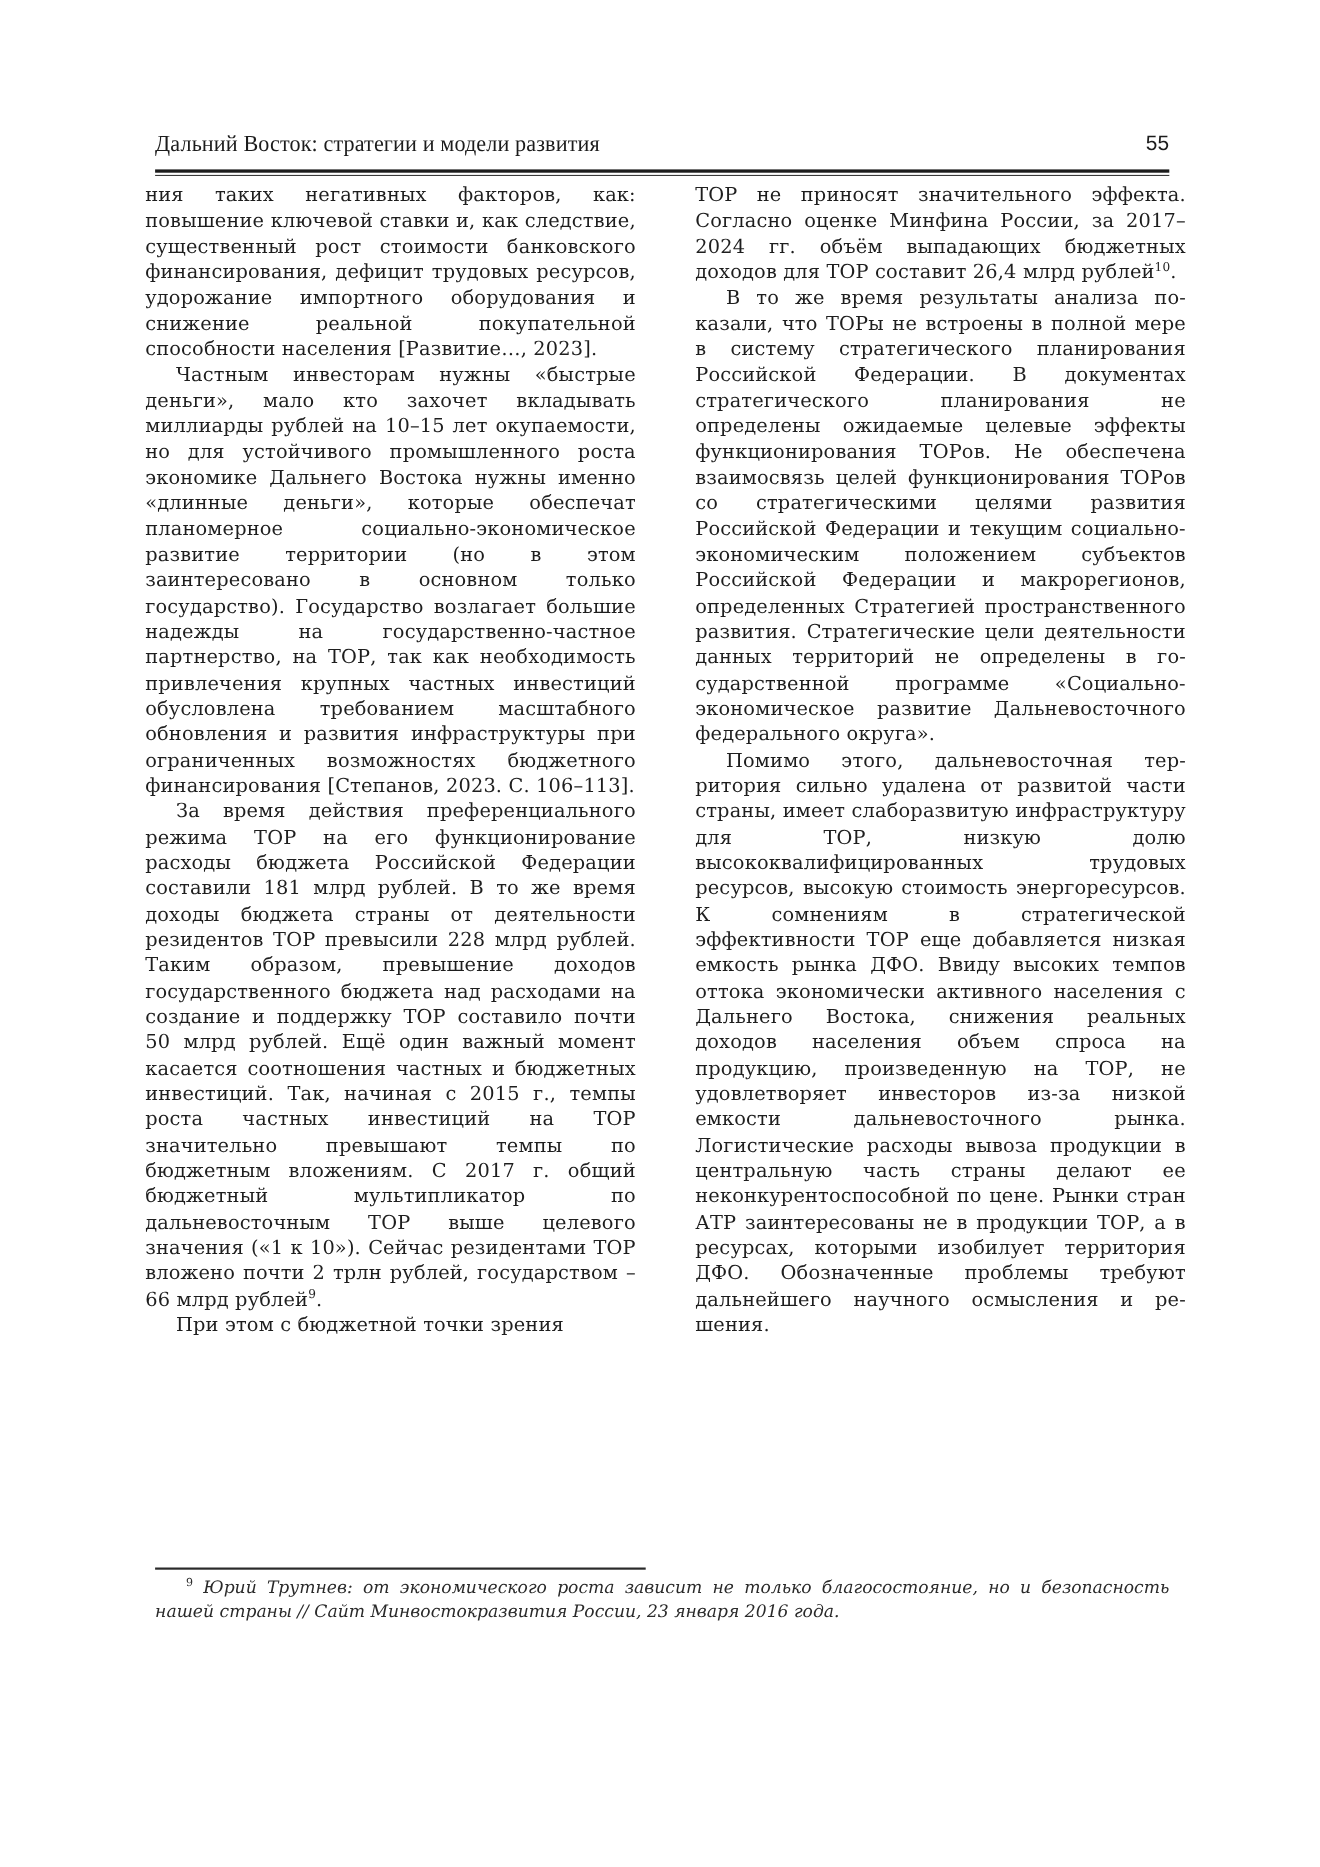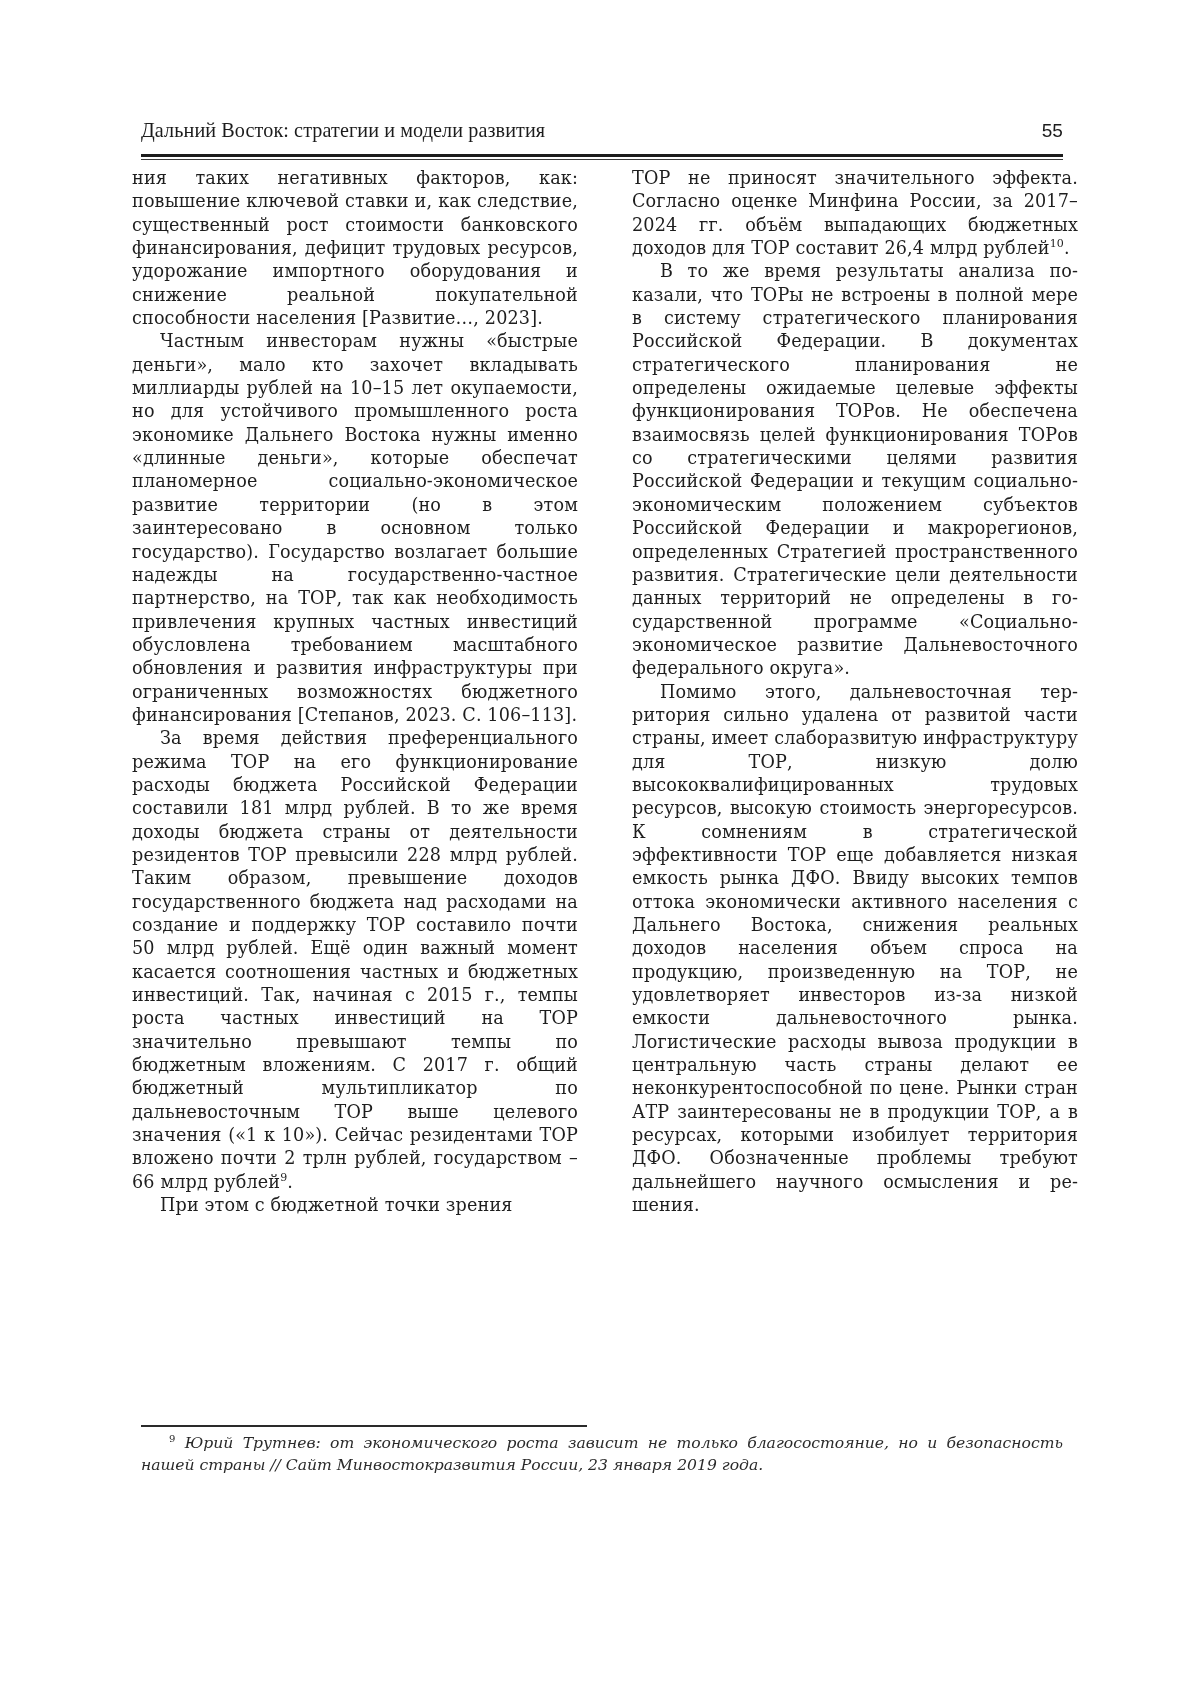--- a/index.html
+++ b/index.html
@@ -70,16 +70,16 @@
 
   <div class="column col-right">
     <p><span>ТОР не приносят значительного эффек­та. Согласно оценке Минфина России, за 2017–2024 гг. объём выпадающих бюд­жетных доходов для ТОР составит 26,4 млрд рублей</span><sup class="fnref">10</sup><span>.</span></p>
     <p class="indent"><span>В то же время результаты анализа по­казали, что ТОРы не встроены в полной мере в систему стратегического плани­рования Российской Федерации. В до­кументах стратегического планирова­ния не определены ожидаемые целевые эффекты функционирования ТОРов. Не обеспечена взаимосвязь целей функци­онирования ТОРов со стратегическими целями развития Российской Федерации и текущим социально-экономическим положением субъектов Российской Феде­рации и макрорегионов, определенных Стратегией пространственного разви­тия. Стратегические цели деятельности данных территорий не определены в го­сударственной программе «Социально-экономическое развитие Дальневосточ­ного федерального округа».</span></p>
     <p class="indent"><span>Помимо этого, дальневосточная тер­ритория сильно удалена от развитой части страны, имеет слаборазвитую инфраструктуру для ТОР, низкую долю высококвалифицированных трудовых ресурсов, высокую стоимость энергоре­сурсов. К сомнениям в стратегической эффективности ТОР еще добавляется низкая емкость рынка ДФО. Ввиду вы­соких темпов оттока экономически ак­тивного населения с Дальнего Востока, снижения реальных доходов населения объем спроса на продукцию, произве­денную на ТОР, не удовлетворяет инве­сторов из-за низкой емкости дальнево­сточного рынка. Логистические расходы вывоза продукции в центральную часть страны делают ее неконкурентоспособ­ной по цене. Рынки стран АТР заинте­ресованы не в продукции ТОР, а в ре­сурсах, которыми изобилует территория ДФО. Обозначенные проблемы требуют дальнейшего научного осмысления и ре­шения.</span></p>
   </div>
 
   <div class="footnote-rule"></div>
 
   <div class="footnotes">
-    <p><sup>9</sup> <span>Юрий Трутнев: от экономического роста зависит не только благосостояние, но и безопас­ность нашей страны // Сайт Минвостокразвития России, 23 января 2019 года.</span></p>
+    <p><sup>9</sup> <span>Юрий Трутнев: от экономического роста зависит не только благосостояние, но и безопас­ность нашей страны // Сайт Минвостокразвития России, 23 января 2016 года.</span></p>
   </div>
 
 </div>
 
 </body></html>

